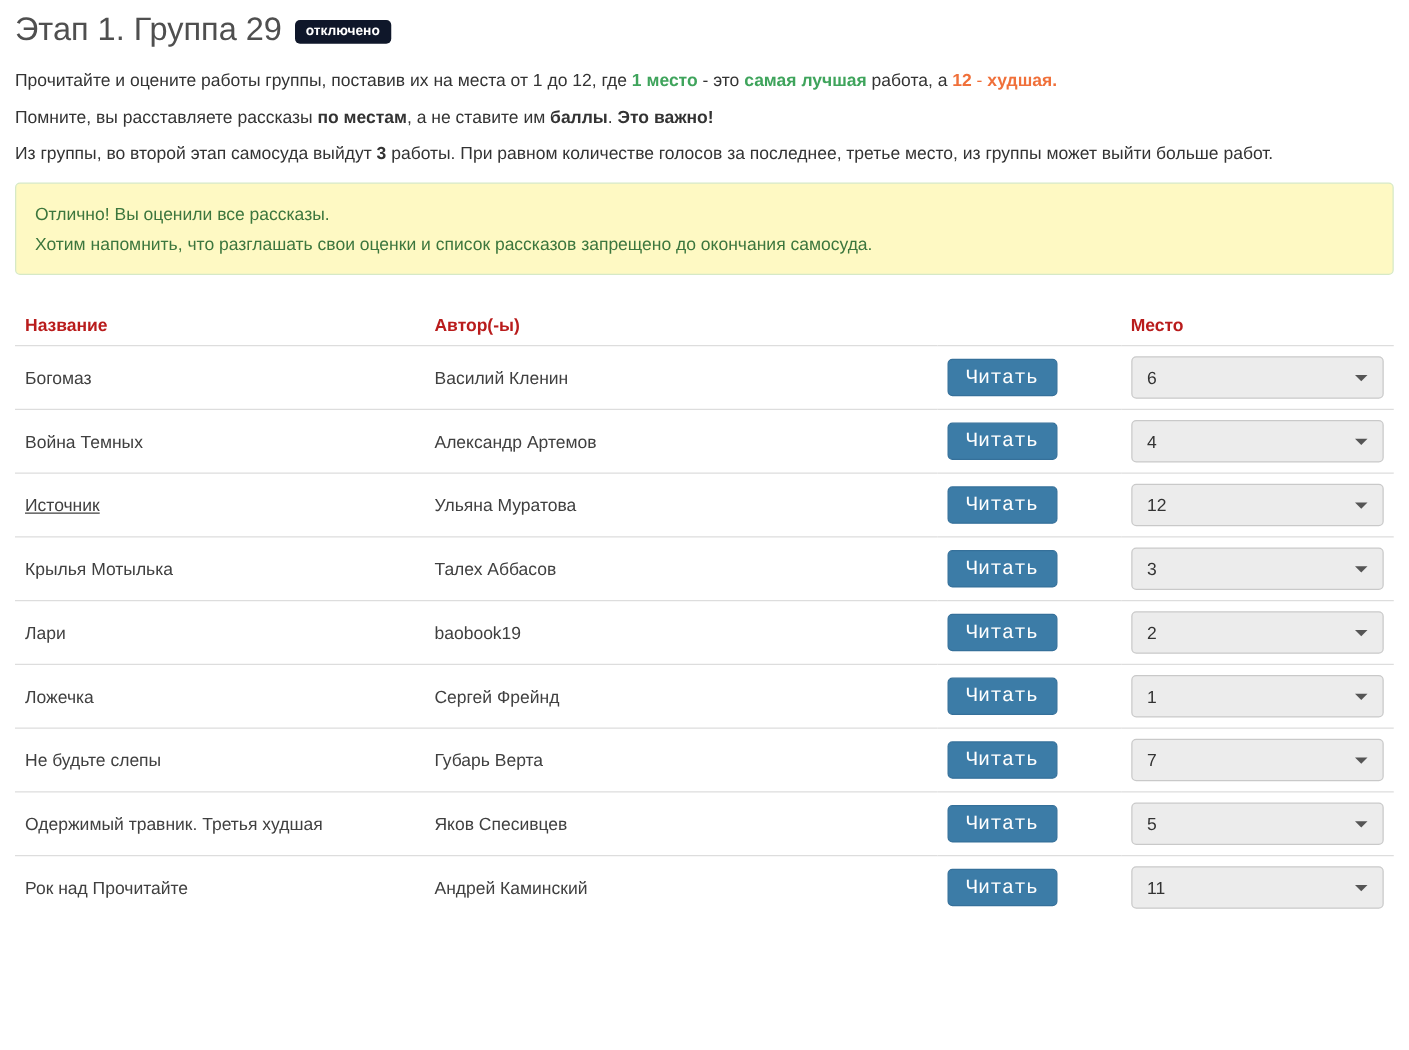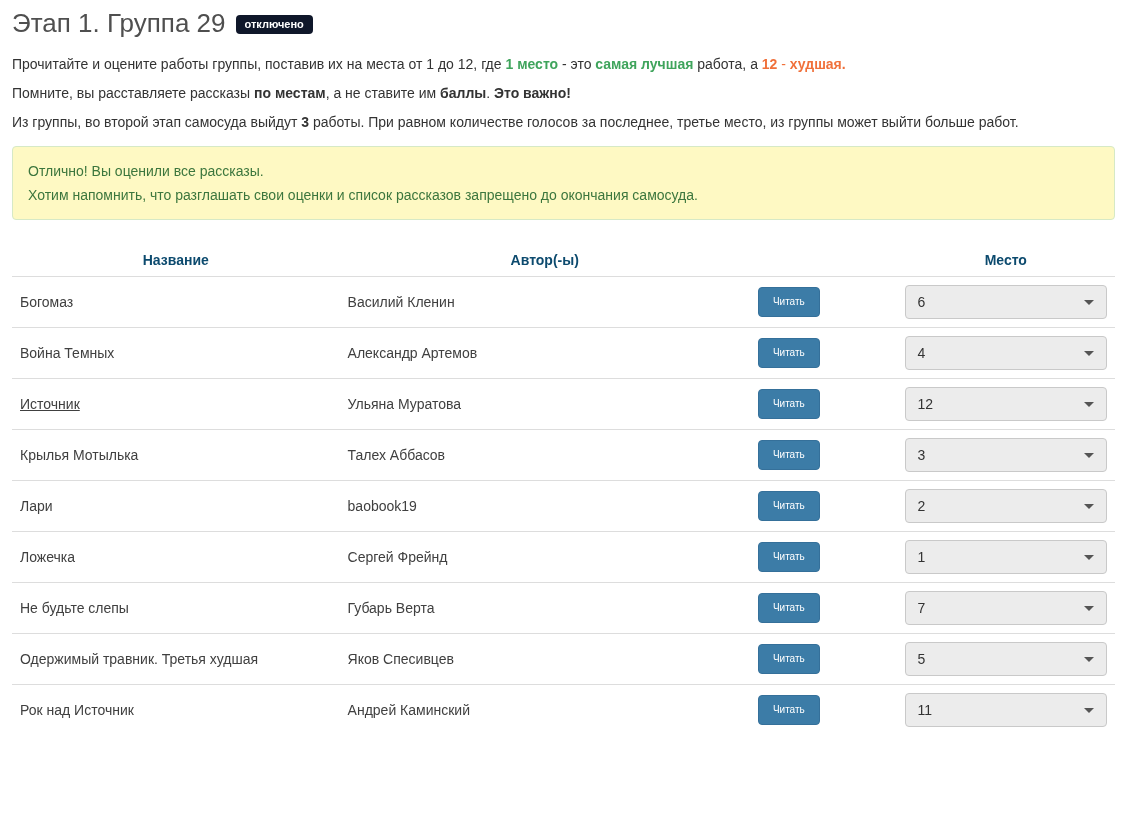--- a/index.html
+++ b/index.html
@@ -29,32 +29,32 @@
   
   .alert-success{
     background:#fef9c3;border:1px solid #d6e9c6;border-radius:4px;
     color:#3c763d;padding:10px 15px;margin-top:14px;
   }
   .alert-success p{margin:4px 0;line-height:20px;}
 
   
   table.ratings{width:100%;border-collapse:collapse;margin-top:24px;}
   table.ratings th{
-    text-align:center;padding:8px;border-bottom:1px solid #ddd;
-    color:#0c4a6e;font-weight:700;font-size:14px;
+    text-align:left;padding:8px;border-bottom:1px solid #ddd;
+    color:#b91c1c;font-weight:700;font-size:14px;
   }
   table.ratings td{padding:8px;border-top:1px solid #ddd;vertical-align:middle;}
   table.ratings tbody tr:first-child td{border-top:none;}
 
   a.cell-link{color:#404040;text-decoration:none;cursor:pointer;}
   a.cell-link.underlined{text-decoration:underline;}
 
   .btn-read{
     background:#3c7ca7;border:1px solid #35709a;color:#fff;
-    font-family:Liberation Sans, sans-serif;font-size:10px;line-height:18px;
+    font-family:Liberation Mono, monospace;font-size:16px;line-height:18px;
     padding:5px 14px;border-radius:4px;cursor:pointer;
   }
 
   .select-box{
     width:100%;max-width:212px;height:34px;box-sizing:border-box;
     background:#ececec;border:1px solid #c9c9c9;border-radius:4px;
     display:flex;align-items:center;justify-content:space-between;
     padding:0 12px;color:#333;cursor:pointer;
   }
   .caret{
@@ -179,21 +179,21 @@
         <td><a class="cell-link">Яков Спесивцев</a></td>
         <td><button class="btn-read">Читать</button></td>
         <td>
             <div class="select-box">
               <span>5</span>
               <span class="caret"></span>
             </div>
           </td>
       </tr>
       <tr>
-        <td><a class="cell-link">Рок над Источник</a></td>
+        <td><a class="cell-link">Рок над Прочитайте</a></td>
         <td><a class="cell-link">Андрей Каминский</a></td>
         <td><button class="btn-read">Читать</button></td>
         <td>
             <div class="select-box">
               <span>11</span>
               <span class="caret"></span>
             </div>
           </td>
       </tr>
     </tbody>

